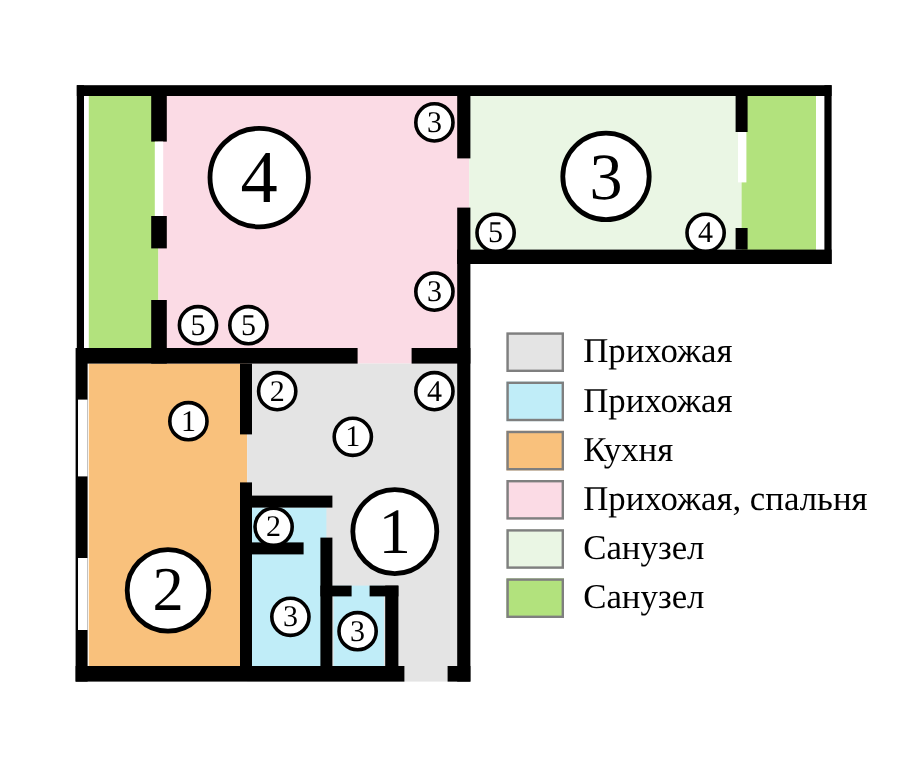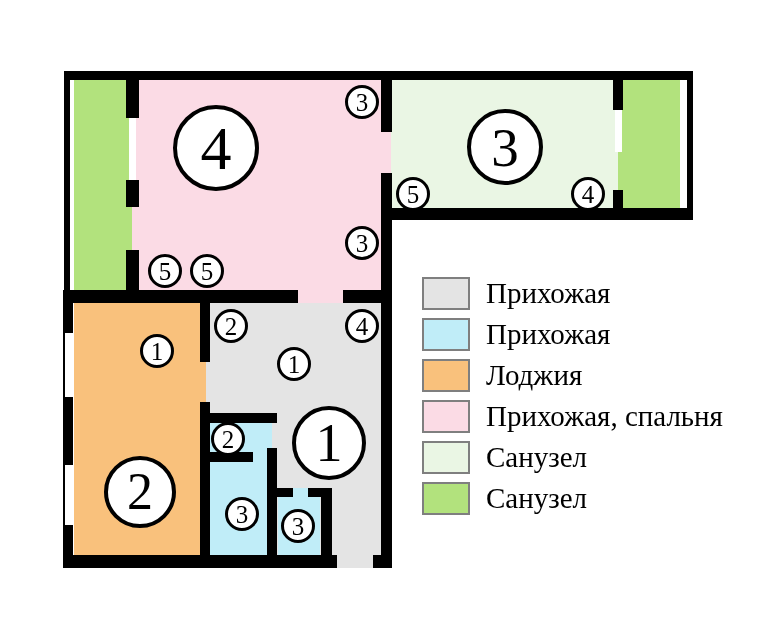--- a/index.html
+++ b/index.html
@@ -93,21 +93,21 @@
       <div class="lrow">
         <span class="lswatch" style="background: rgb(228, 228, 228); border-color: rgb(127, 127, 127);"></span>
         <span class="llabel">Прихожая</span>
       </div>
       <div class="lrow">
         <span class="lswatch" style="background: rgb(192, 237, 248); border-color: rgb(127, 127, 127);"></span>
         <span class="llabel">Прихожая</span>
       </div>
       <div class="lrow">
         <span class="lswatch" style="background: rgb(249, 193, 124); border-color: rgb(127, 127, 127);"></span>
-        <span class="llabel">Лоджия</span>
+        <span class="llabel">Кухня</span>
       </div>
       <div class="lrow">
         <span class="lswatch" style="background: rgb(251, 219, 229); border-color: rgb(127, 127, 127);"></span>
         <span class="llabel">Прихожая, спальня</span>
       </div>
       <div class="lrow">
         <span class="lswatch" style="background: rgb(234, 246, 228); border-color: rgb(127, 127, 127);"></span>
         <span class="llabel">Санузел</span>
       </div>
       <div class="lrow">

